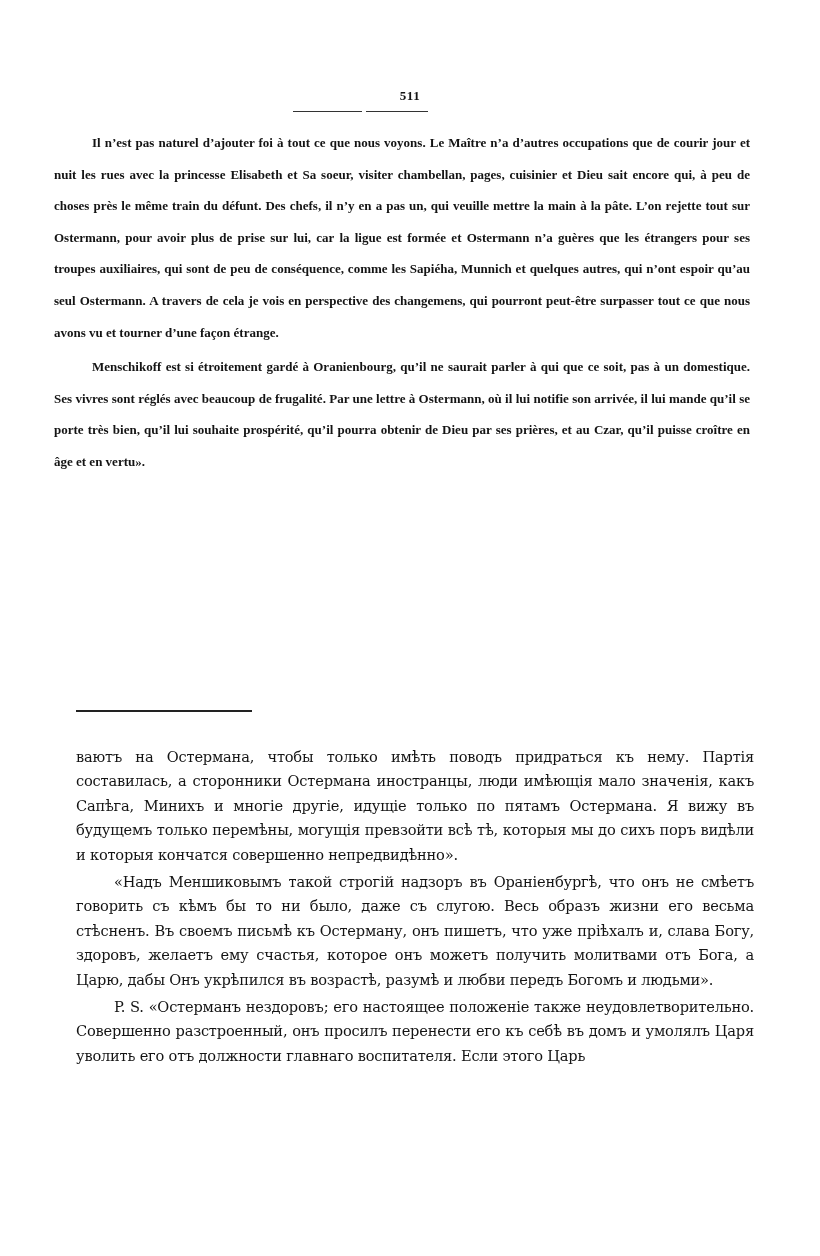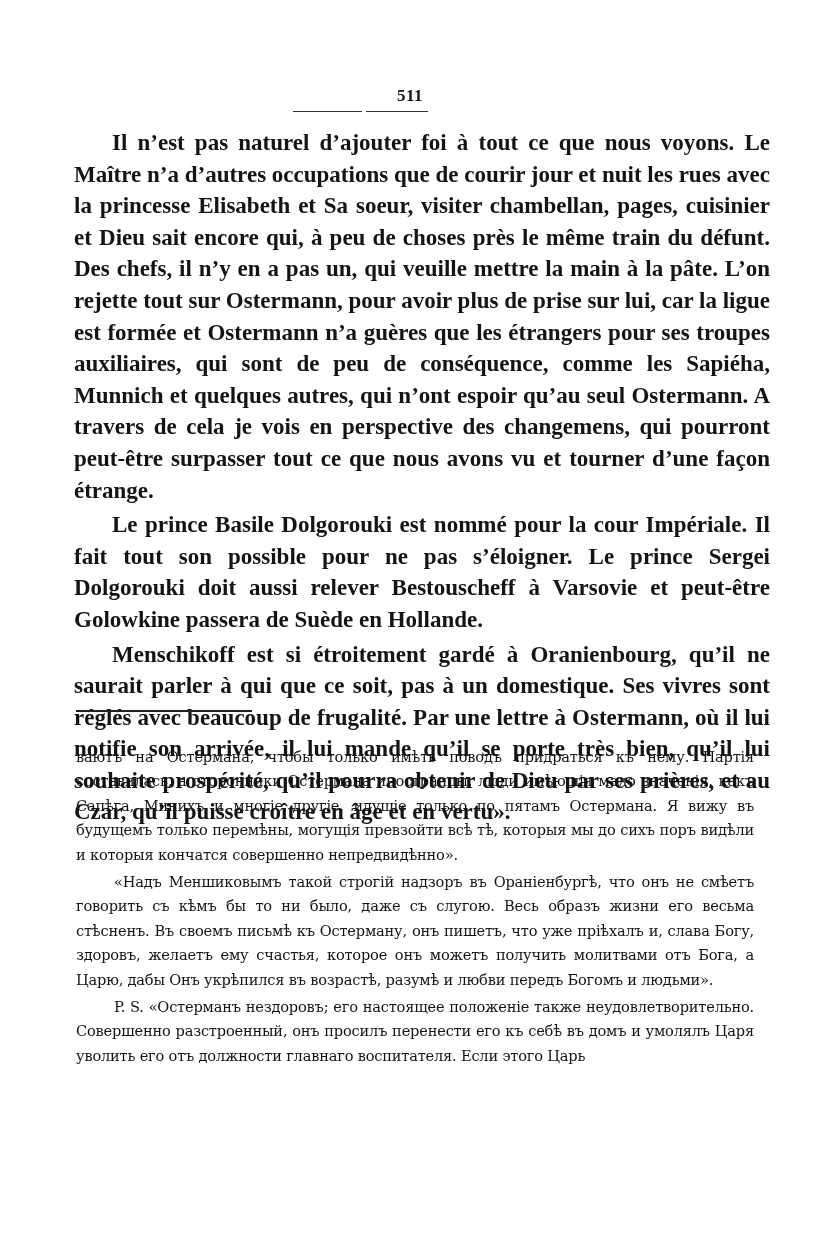--- a/index.html
+++ b/index.html
@@ -1,41 +1,40 @@
 <!DOCTYPE html>
 <html><head>
   <meta charset="utf-8">
   <style>
     html, body { margin: 0; padding: 0; background: #ffffff; }
     body { width: 820px; height: 1256px; position: relative; overflow: hidden; color: #141414; }
     .page-number-wrap { position: absolute; top: 86px; left: 0; width: 820px; text-align: center; }
-    .page-number { display: inline-block; font-family: "Liberation Serif", serif; font-weight: bold; font-size: 17px; letter-spacing: 0.5px; }
+    .page-number { display: inline-block; font-family: "Liberation Serif", serif; font-weight: bold; font-size: 13px; letter-spacing: 0.5px; }
     .page-rule { position: absolute; top: 111px; left: 293px; width: 135px; height: 1px; background: #333; }
     .page-rule.gap { left: 362px; width: 4px; background: #fff; height: 2px; top: 110px; }
-    .main { position: absolute; top: 127px; left: 74px; width: 696px; font-family: "Liberation Serif", serif; font-size: 23px; line-height: 31.6px; font-weight: bold; text-align: justify; }
+    .main { position: absolute; top: 127px; left: 54px; width: 696px; font-family: "Liberation Serif", serif; font-size: 13px; line-height: 31.6px; font-weight: bold; text-align: justify; }
     .main p { margin: 0; text-indent: 38px; }
     .main p.first { margin-bottom: 3px; }
     .main p.second { margin-bottom: 3px; }
     .footnote-rule { position: absolute; top: 710px; left: 76px; width: 176px; height: 2px; background: #222; }
     .footnote { position: absolute; top: 745px; left: 76px; width: 678px; font-family: "DejaVu Serif", serif; font-size: 14.6px; line-height: 24.4px; font-weight: normal; text-align: justify; letter-spacing: -0.2px; }
     .footnote p { margin: 0; }
     .footnote p.indent { text-indent: 38px; margin-top: 3px; }
   </style>
 </head>
 <body>
 
 <div class="page-number-wrap">
   <span class="page-number">511</span>
 </div>
 <div class="page-rule"></div>
 <div class="page-rule gap"></div>
 
 <div class="main">
   <p class="first">Il n’est pas naturel d’ajouter foi à tout ce que nous voyons. Le Maître n’a d’autres occupations que de courir jour et nuit les rues avec la princesse Elisabeth et Sa soeur, visiter chambellan, pages, cuisinier et Dieu sait encore qui, à peu de choses près le même train du défunt. Des chefs, il n’y en a pas un, qui veuille mettre la main à la pâte. L’on rejette tout sur Ostermann, pour avoir plus de prise sur lui, car la ligue est formée et Ostermann n’a guères que les étrangers pour ses troupes auxiliaires, qui sont de peu de conséquence, comme les Sapiéha, Munnich et quelques autres, qui n’ont espoir qu’au seul Ostermann. A travers de cela je vois en perspective des changemens, qui pourront peut-être surpasser tout ce que nous avons vu et tourner d’une façon étrange.</p>
-  <p class="second">Le prince Basile Dolgorouki est nommé pour la cour Impériale. Il fait tout son possible pour ne pas s’éloigner. Le prince Sergei Dolgorouki doit aussi relever Bestouscheff à Varsovie et peut-être Golowkine passera de Suède en Hollande.</p>
   <p>Menschikoff est si étroitement gardé à Oranienbourg, qu’il ne saurait parler à qui que ce soit, pas à un domestique. Ses vivres sont réglés avec beaucoup de frugalité. Par une lettre à Ostermann, où il lui notifie son arrivée, il lui mande qu’il se porte très bien, qu’il lui souhaite prospérité, qu’il pourra obtenir de Dieu par ses prières, et au Czar, qu’il puisse croître en âge et en vertu».</p>
 </div>
 
 <div class="footnote-rule"></div>
 
 <div class="footnote">
   <p>ваютъ на Остермана, чтобы только имѣть поводъ придраться къ нему. Партія составилась, а сторонники Остермана иностранцы, люди имѣющія мало значенія, какъ Сапѣга, Минихъ и многіе другіе, идущіе только по пятамъ Остермана. Я вижу въ будущемъ только перемѣны, могущія превзойти всѣ тѣ, которыя мы до сихъ поръ видѣли и которыя кончатся совершенно непредвидѣнно».</p>
   <p class="indent">«Надъ Меншиковымъ такой строгій надзоръ въ Ораніенбургѣ, что онъ не смѣетъ говорить съ кѣмъ бы то ни было, даже съ слугою. Весь образъ жизни его весьма стѣсненъ. Въ своемъ письмѣ къ Остерману, онъ пишетъ, что уже пріѣхалъ и, слава Богу, здоровъ, желаетъ ему счастья, которое онъ можетъ получить молитвами отъ Бога, а Царю, дабы Онъ укрѣпился въ возрастѣ, разумѣ и любви передъ Богомъ и людьми».</p>
   <p class="indent">P. S. «Остерманъ нездоровъ; его настоящее положеніе также неудовлетворительно. Совершенно разстроенный, онъ просилъ перенести его къ себѣ въ домъ и умолялъ Царя уволить его отъ должности главнаго воспитателя. Если этого Царь</p>
 </div>

